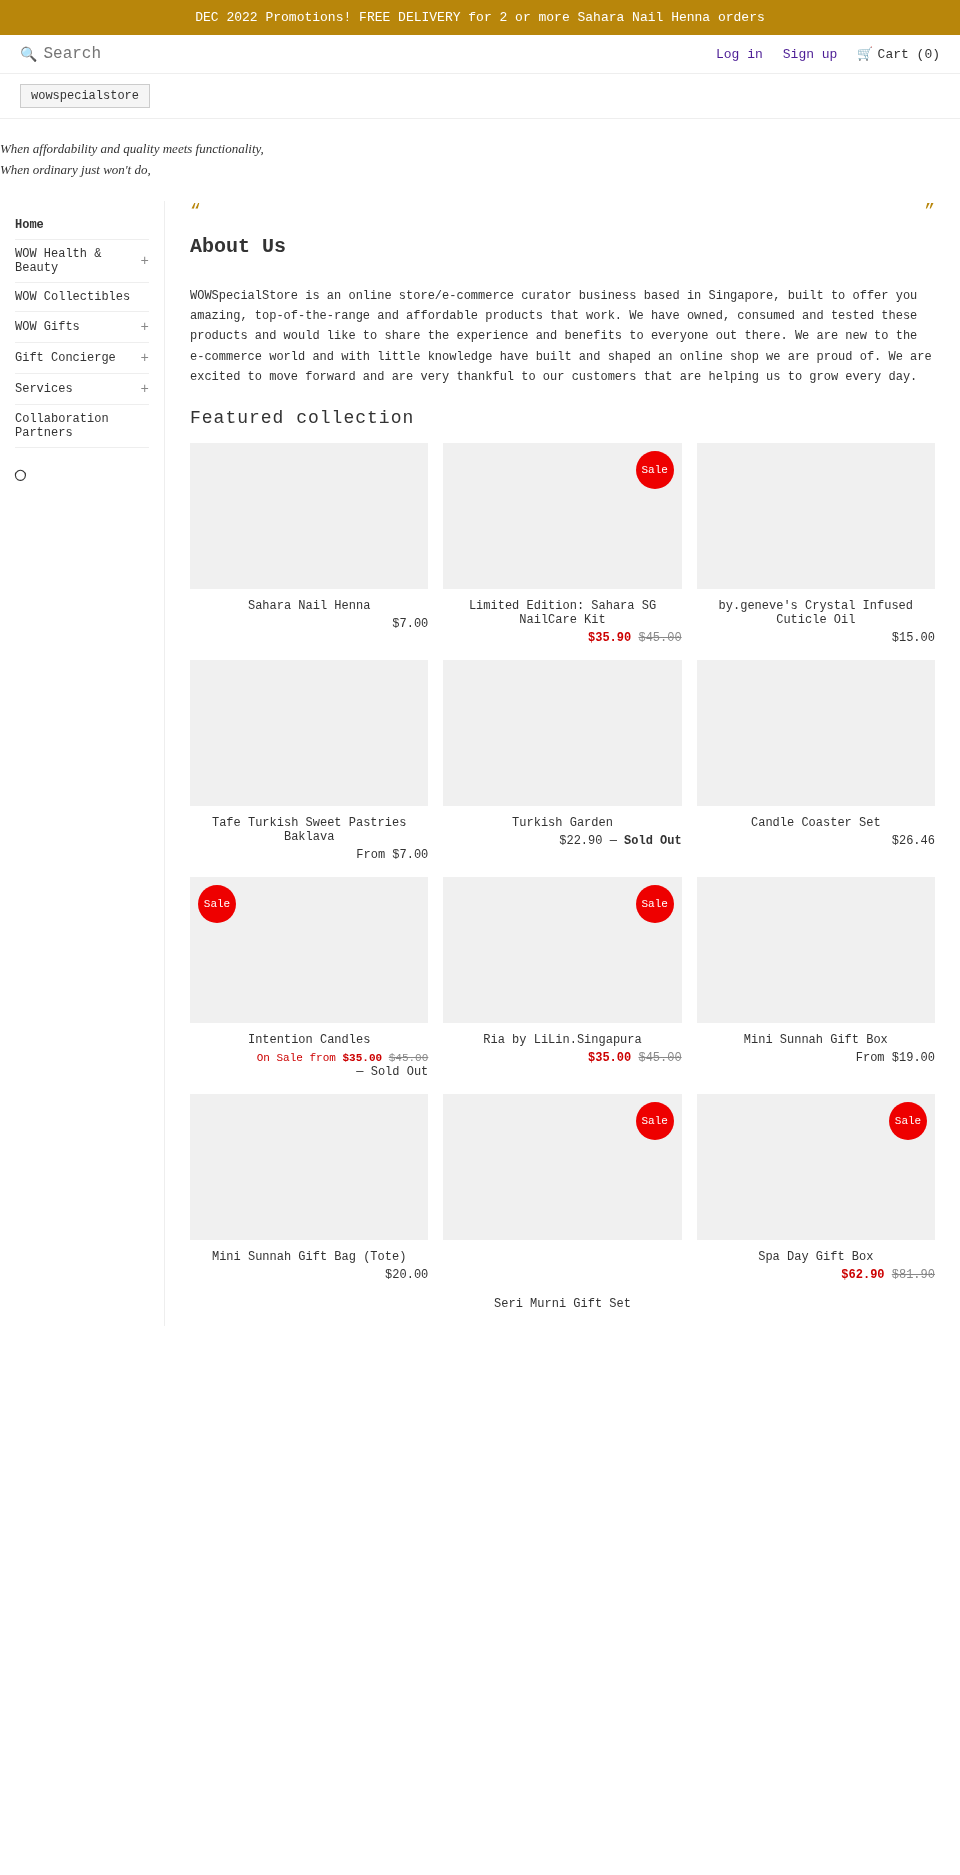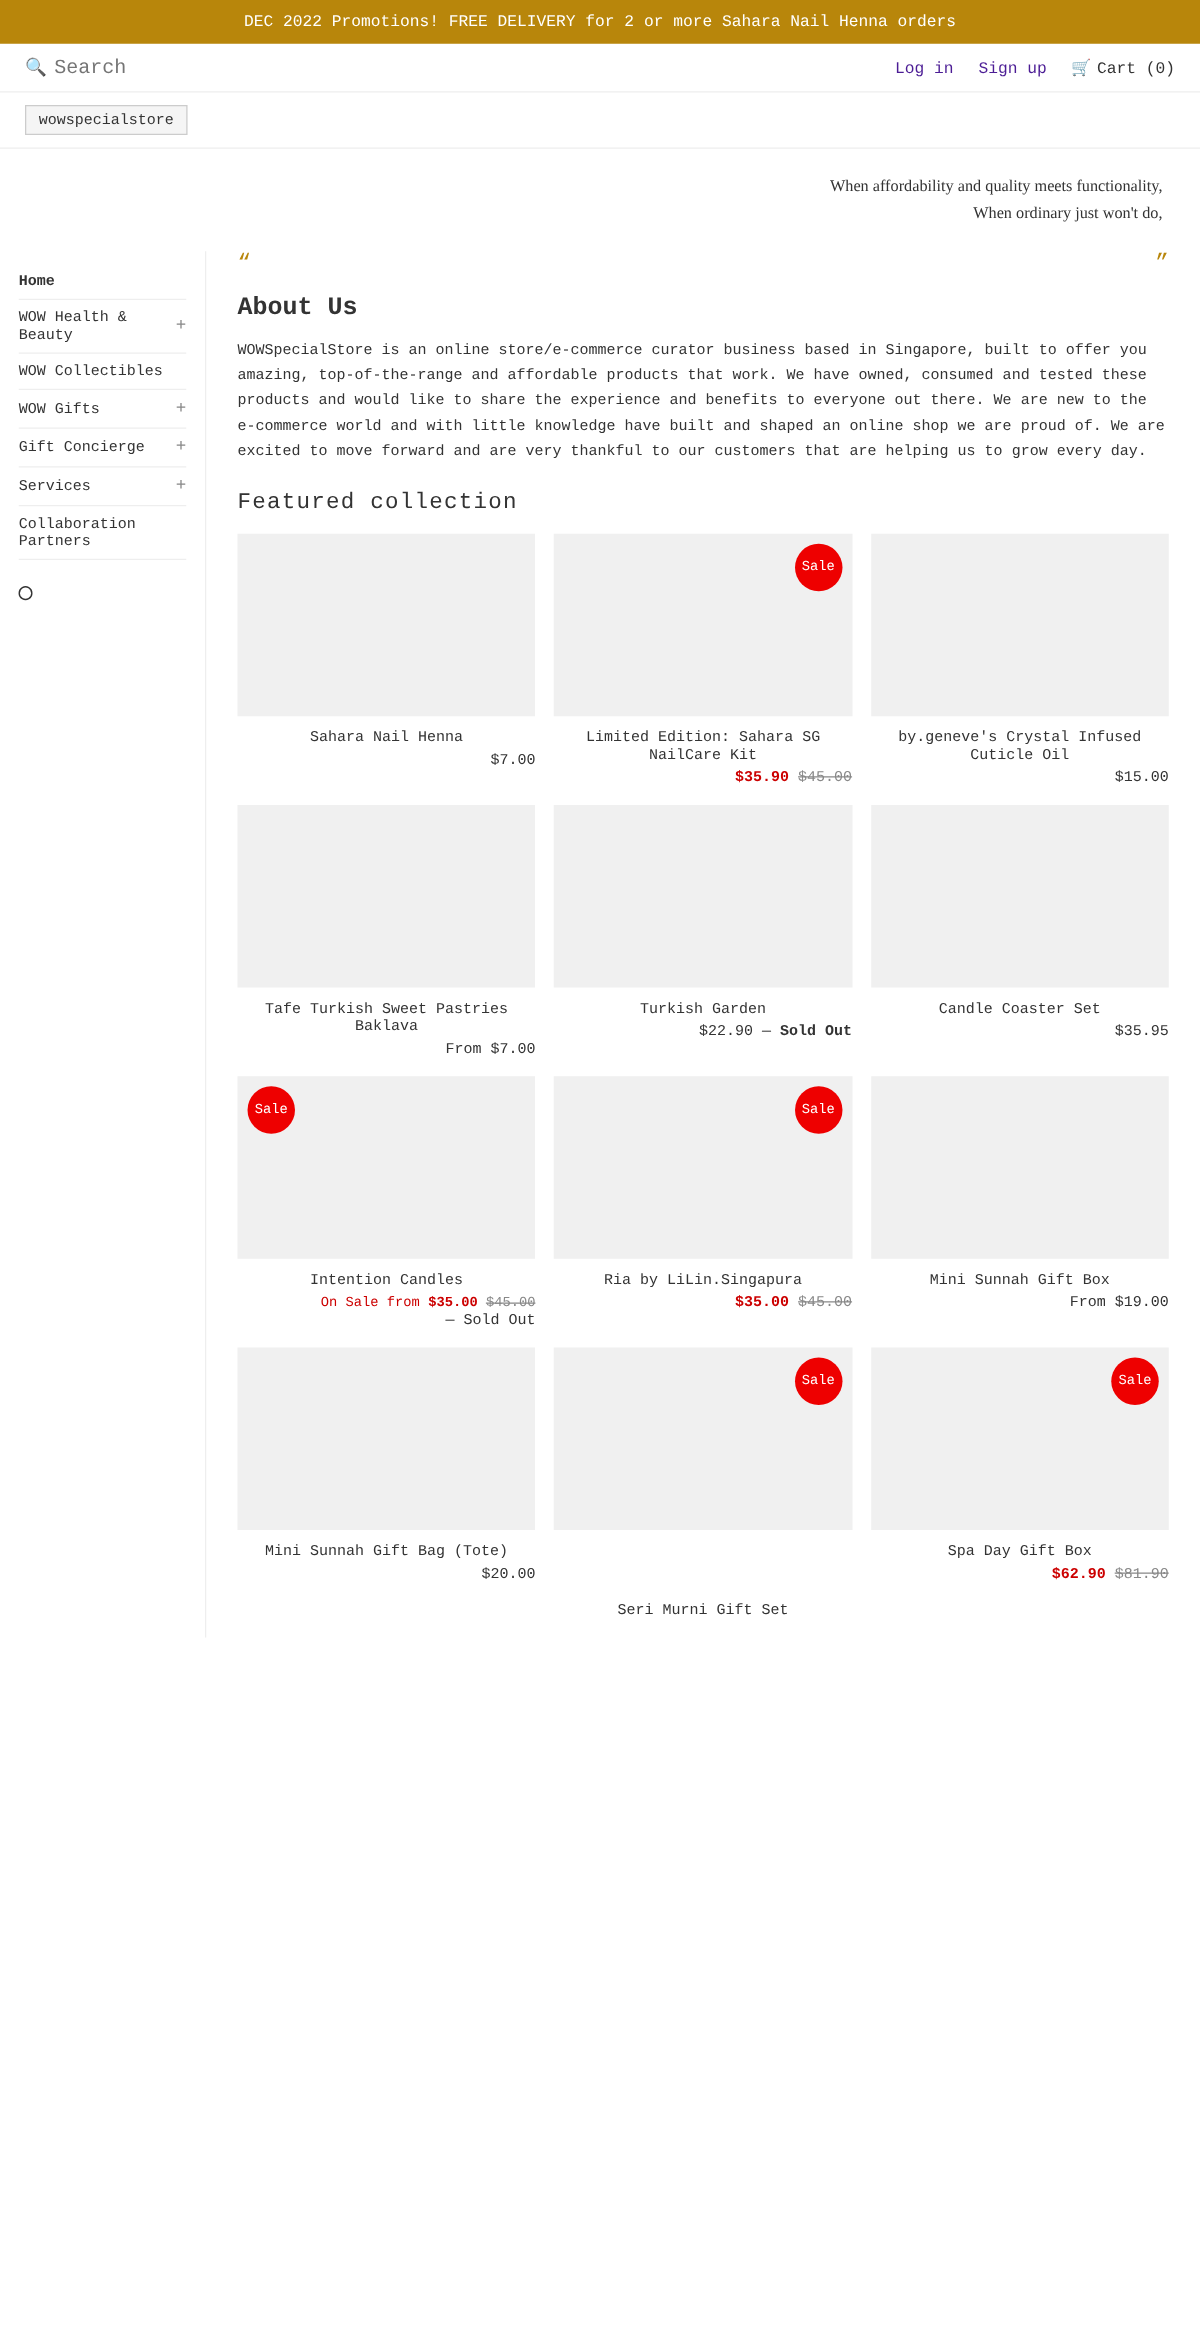--- a/index.html
+++ b/index.html
@@ -57,22 +57,23 @@
       background: #f5f5f5;
       border: 1px solid #ccc;
       padding: 4px 10px;
       font-size: 12px;
       font-family: 'Courier New', Courier, monospace;
       display: inline-block;
     }
 
     
     .tagline {
-      text-align: right;
+      text-align: left;
       padding: 20px 30px 10px 0;
+      font-style: italic;
       font-family: Georgia, serif;
       font-size: 13px;
       color: #333;
       line-height: 1.6;
     }
 
     
     .main-layout {
       display: flex;
       padding: 10px 0;
@@ -116,21 +117,21 @@
     }
 
     
     .about-section {
       padding: 10px 0 20px 0;
     }
     .about-title {
       font-size: 20px;
       font-family: 'Courier New', Courier, monospace;
       font-weight: bold;
-      margin-bottom: 12px;
+      margin-bottom: 28px;
     }
     .about-text {
       font-family: 'Courier New', Courier, monospace;
       font-size: 12px;
       line-height: 1.7;
       color: #333;
     }
 
     
     .featured-title {
@@ -318,21 +319,21 @@
           <div class="product-price"><span>From $7.00</span></div>
         </div>
         <div class="product-card">
           <div class="product-image-wrap"></div>
           <div class="product-name">Turkish Garden</div>
           <div class="product-price"><span>$22.90 — <strong class="price-sold-out">Sold Out</strong></span></div>
         </div>
         <div class="product-card">
           <div class="product-image-wrap"></div>
           <div class="product-name">Candle Coaster Set</div>
-          <div class="product-price"><span>$35.95</span></div>
+          <div class="product-price"><span>$26.46</span></div>
         </div>
         <div class="product-card">
           <div class="product-image-wrap">
             <div class="sale-badge sale-badge-left">Sale</div>
           </div>
           <div class="product-name">Intention Candles</div>
           <div class="product-price"><span class="price-on-sale-label">On Sale from <span class="price-sale">$35.00</span> <span class="price-original">$45.00</span></span><br><span>— Sold Out</span></div>
         </div>
         <div class="product-card">
           <div class="product-image-wrap">

